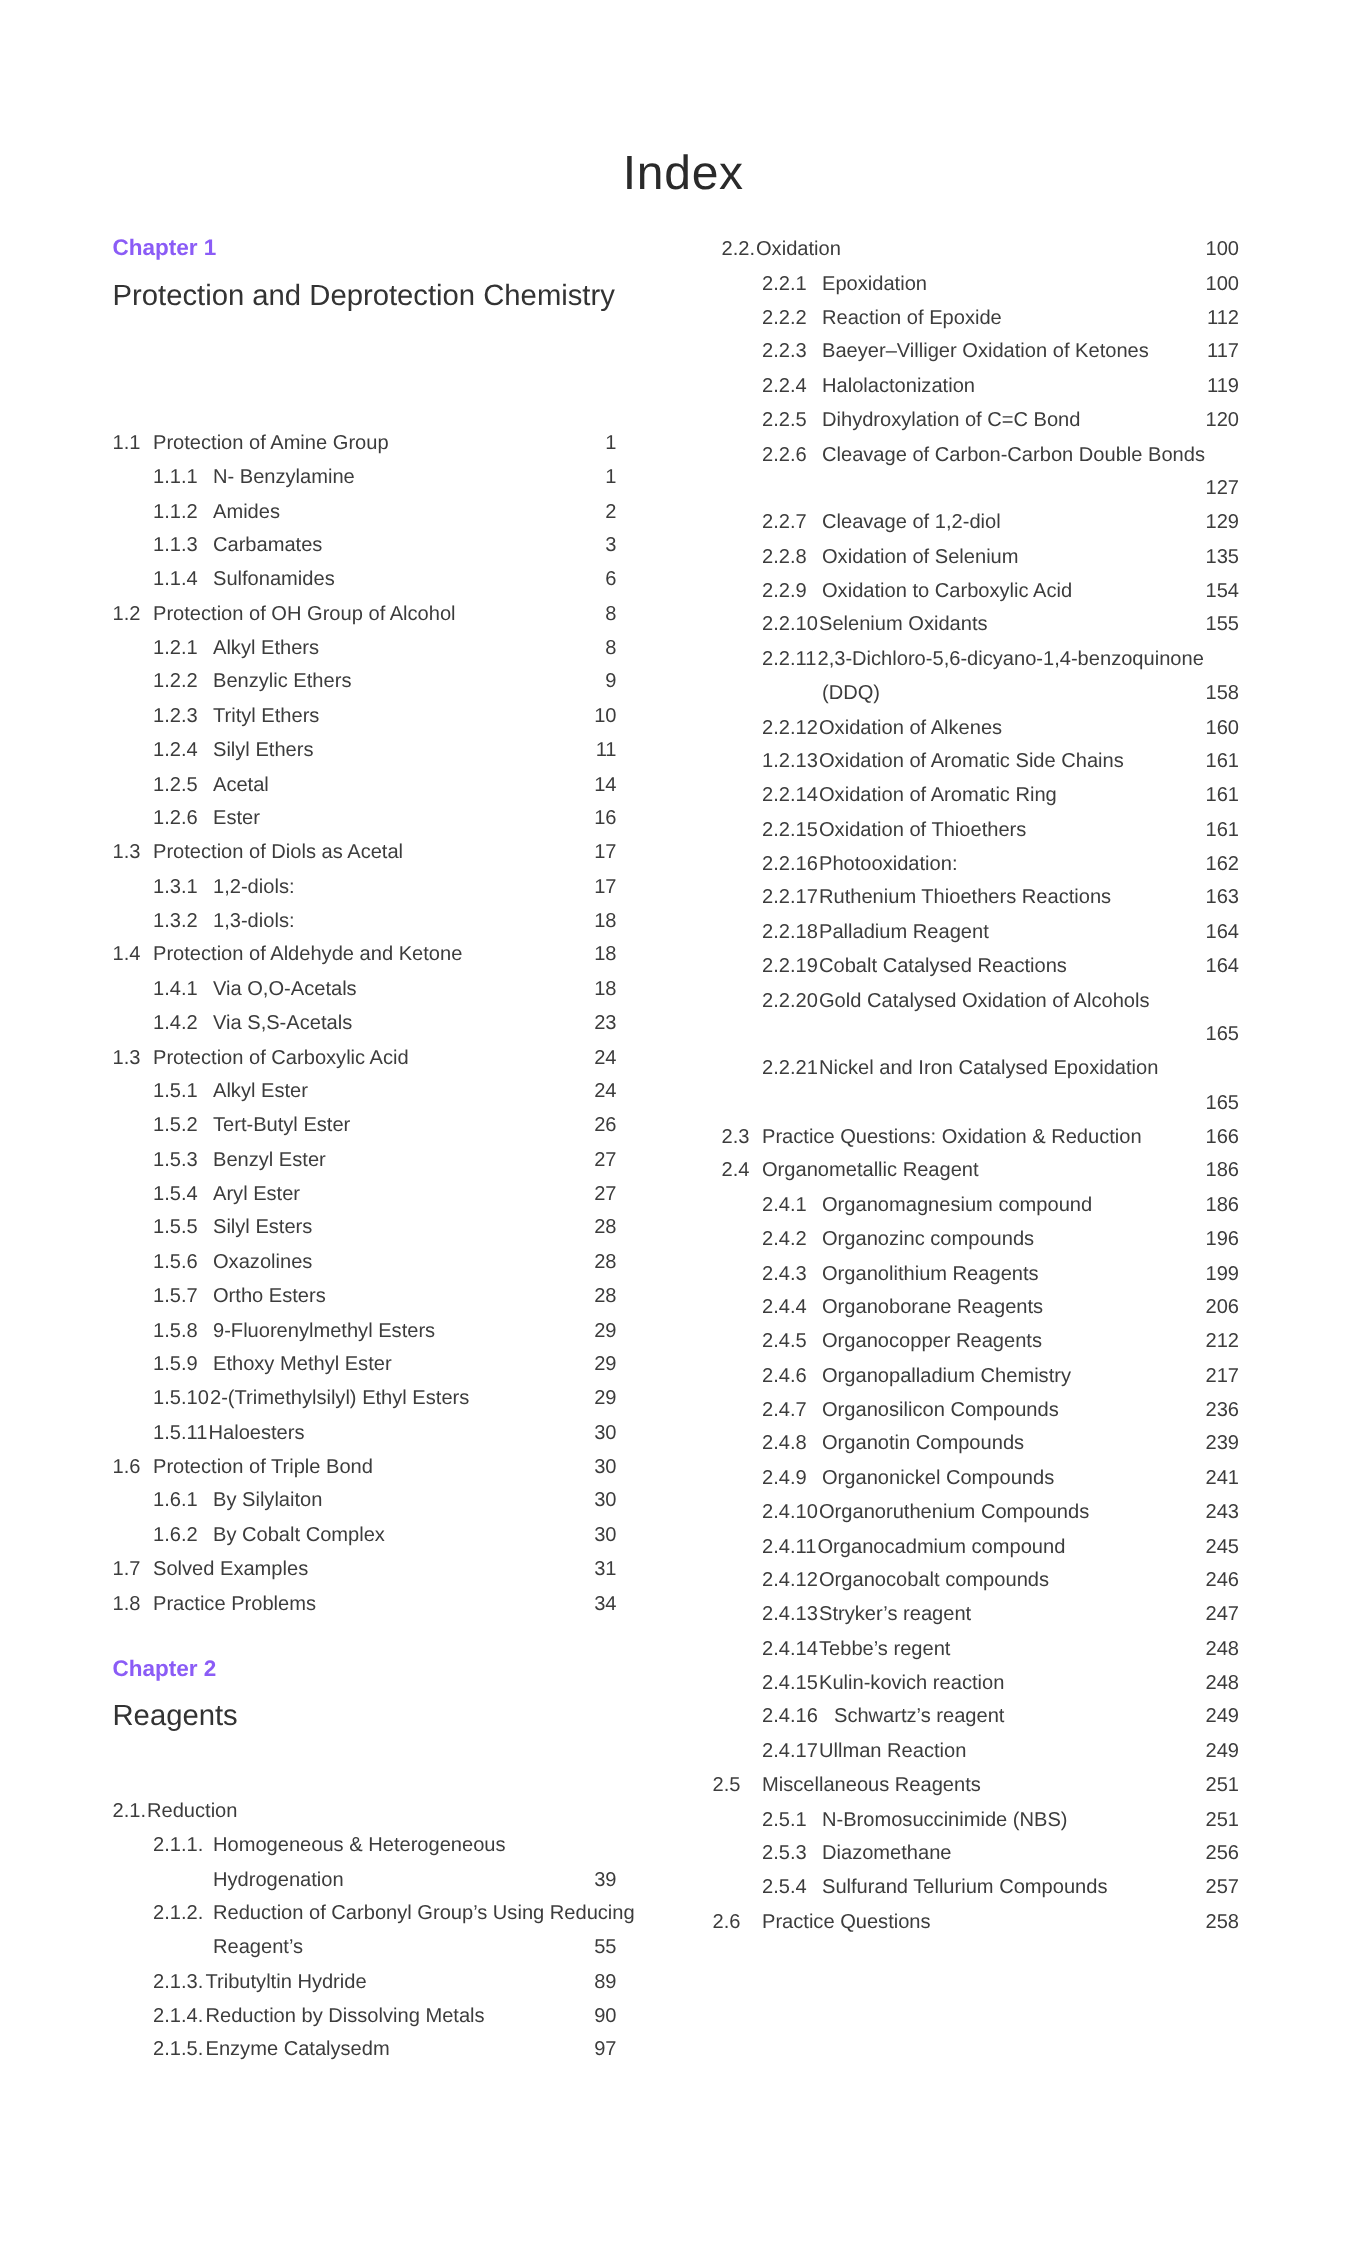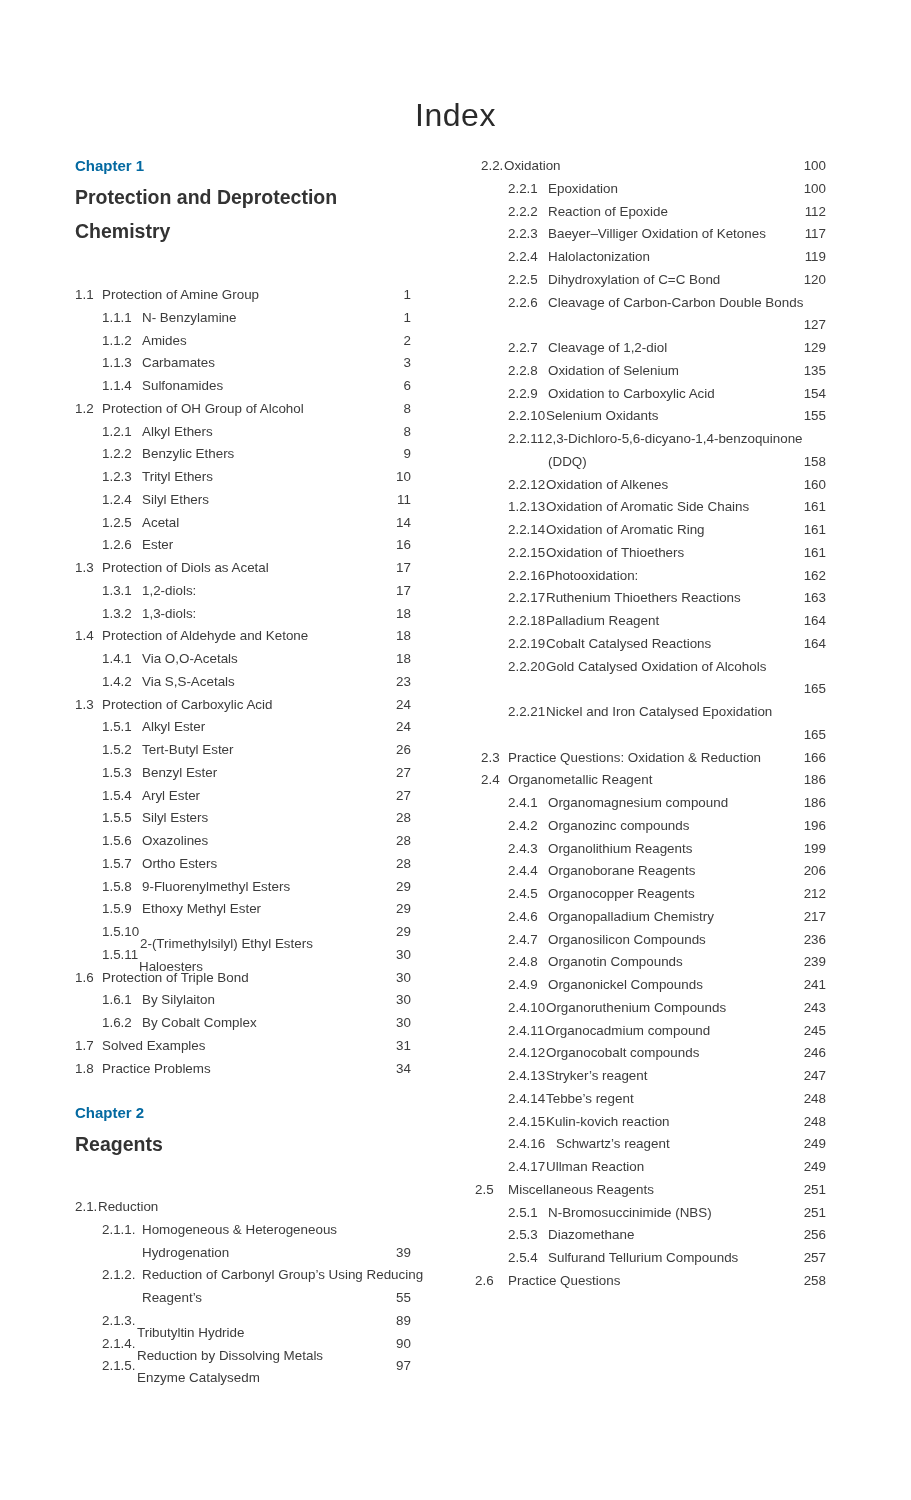--- a/index.html
+++ b/index.html
@@ -30,26 +30,26 @@
       position: absolute;
       top: 0;
     }
     .col-left { left: 75px; width: 340px; }
     .col-right { left: 475px; width: 355px; }
 
     .chapter-label {
       position: absolute;
       font-size: 15px;
       font-weight: bold;
-      color: #0369a1;
+      color: #8b5cf6;
     }
     .chapter-title {
       position: absolute;
       font-size: 19.5px;
-      font-weight: bold;
+      font-weight: normal;
       color: #333;
       line-height: 34px;
       width: 340px;
     }
 
     .toc-list {
       position: absolute;
       left: 0;
     }
     .toc-row {
@@ -73,21 +73,21 @@
       top: 0;
       right: 0;
       text-align: right;
     }
     
     .col-left .toc-row { width: 340px; }
     .col-left .dot1 .num { left: 0; }
     .col-left .dot1 .label { left: 27px; }
     .col-left .dot2 .num { left: 27px; }
     .col-left .dot2 .label { left: 67px; }
-    .col-left .dot2.tight .label { left: 63px; margin-top: 12px; }
+    .col-left .dot2.tight .label { left: 63px; }
     .col-left .cont .label { left: 67px; }
     .col-left .page { right: 4px; }
 
     
     .col-right .toc-row { width: 351px; }
     .col-right .r-top .num { left: 6px; }
     .col-right .r-top .label { left: 33px; }
     .col-right .r-sub .num { left: 33px; }
     .col-right .r-sub .label { left: 73px; }
     .col-right .r-sub.tight .label { left: 73px; }

